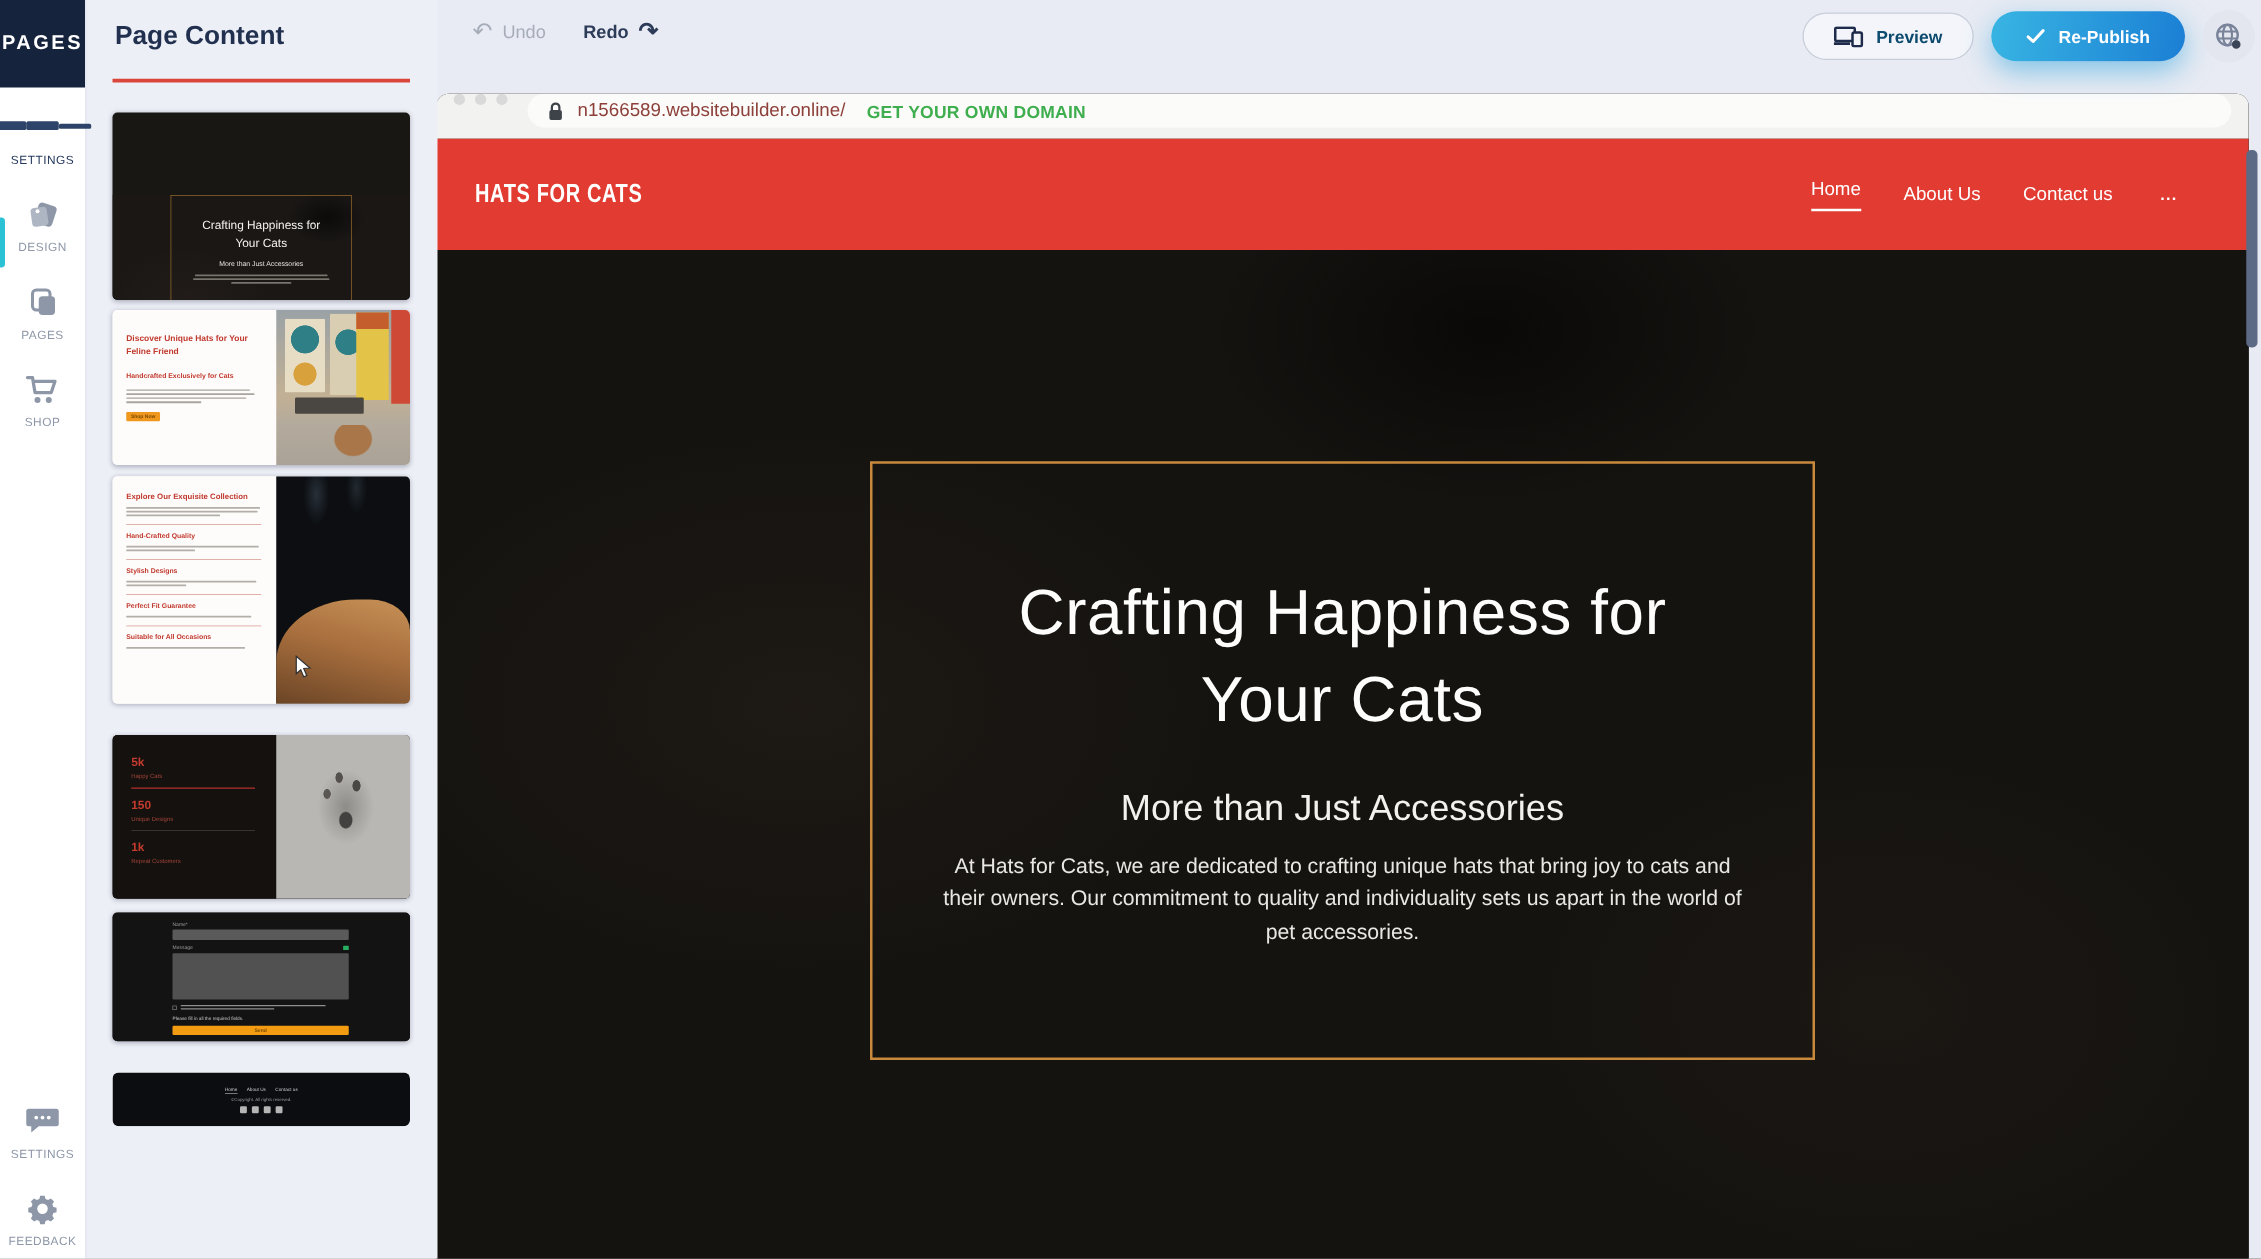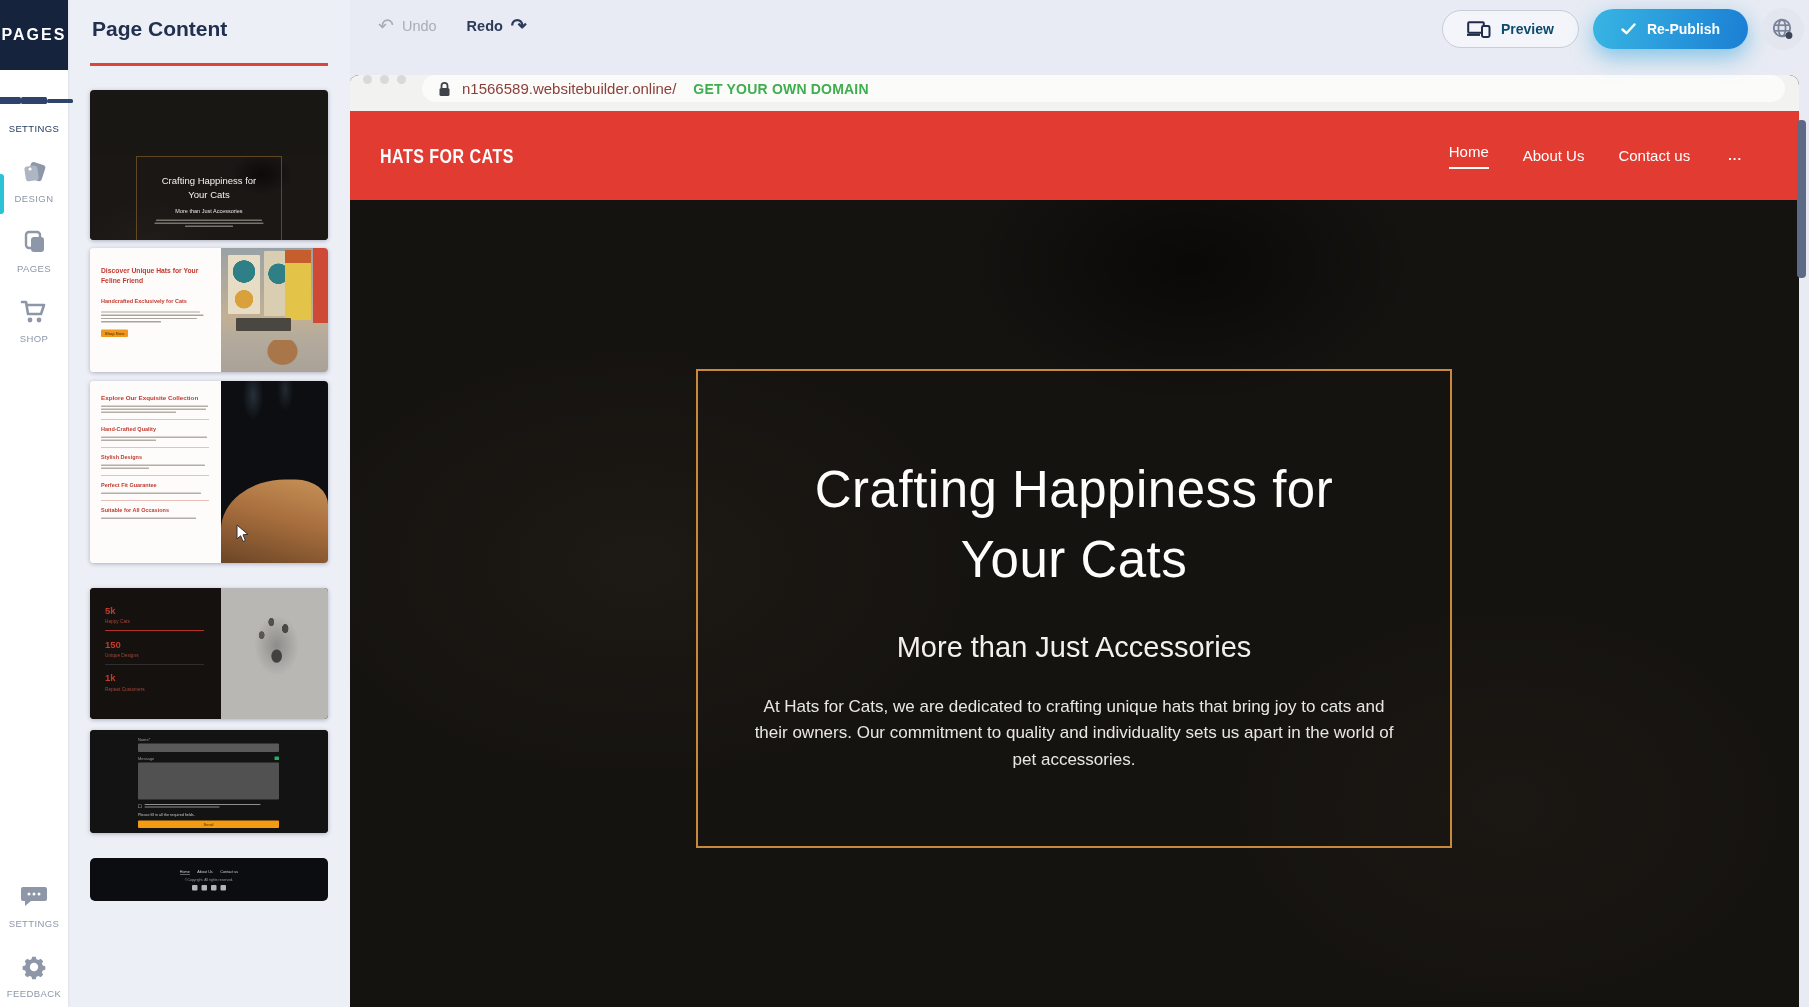--- a/index.html
+++ b/index.html
@@ -163,21 +163,21 @@
     background:
       radial-gradient(320px 200px at 58% 8%, rgba(0,0,0,.55), rgba(0,0,0,0) 70%),
       radial-gradient(500px 320px at 20% 45%, rgba(72,56,44,.16), rgba(0,0,0,0) 70%),
       radial-gradient(420px 300px at 80% 75%, rgba(64,50,40,.14), rgba(0,0,0,0) 70%),
       #151310; }
   .hero-box { position:absolute; left:347px; top:169px; width:756px; height:479px;
               border:2px solid #c8893c; display:flex; flex-direction:column; align-items:center;
               text-align:center; padding-top:84px; }
   .hero-title { font-size:51px; color:#fdfdfc; font-weight:500; line-height:1.37; letter-spacing:.5px; }
   .hero-sub { margin-top:36px; font-size:29px; color:#f3f1ee; font-weight:500; }
-  .hero-body { margin-top:30px; font-size:17px; line-height:1.56; color:#e9e7e3; width:646px; }
+  .hero-body { margin-top:16px; font-size:17px; line-height:1.56; color:#e9e7e3; width:646px; }
   .scroll-thumb { position:absolute; left:1797px; top:120px; width:9px; height:158px;
                   background:#5d6a85; border-radius:4px; z-index:7; cursor:pointer; }
   .cursor { position:absolute; left:233px; top:524px; z-index:40; pointer-events:none; }
 </style>
 </head>
 <body>
 
 <aside class="rail">
   <div class="logo">PAGES</div>
 

